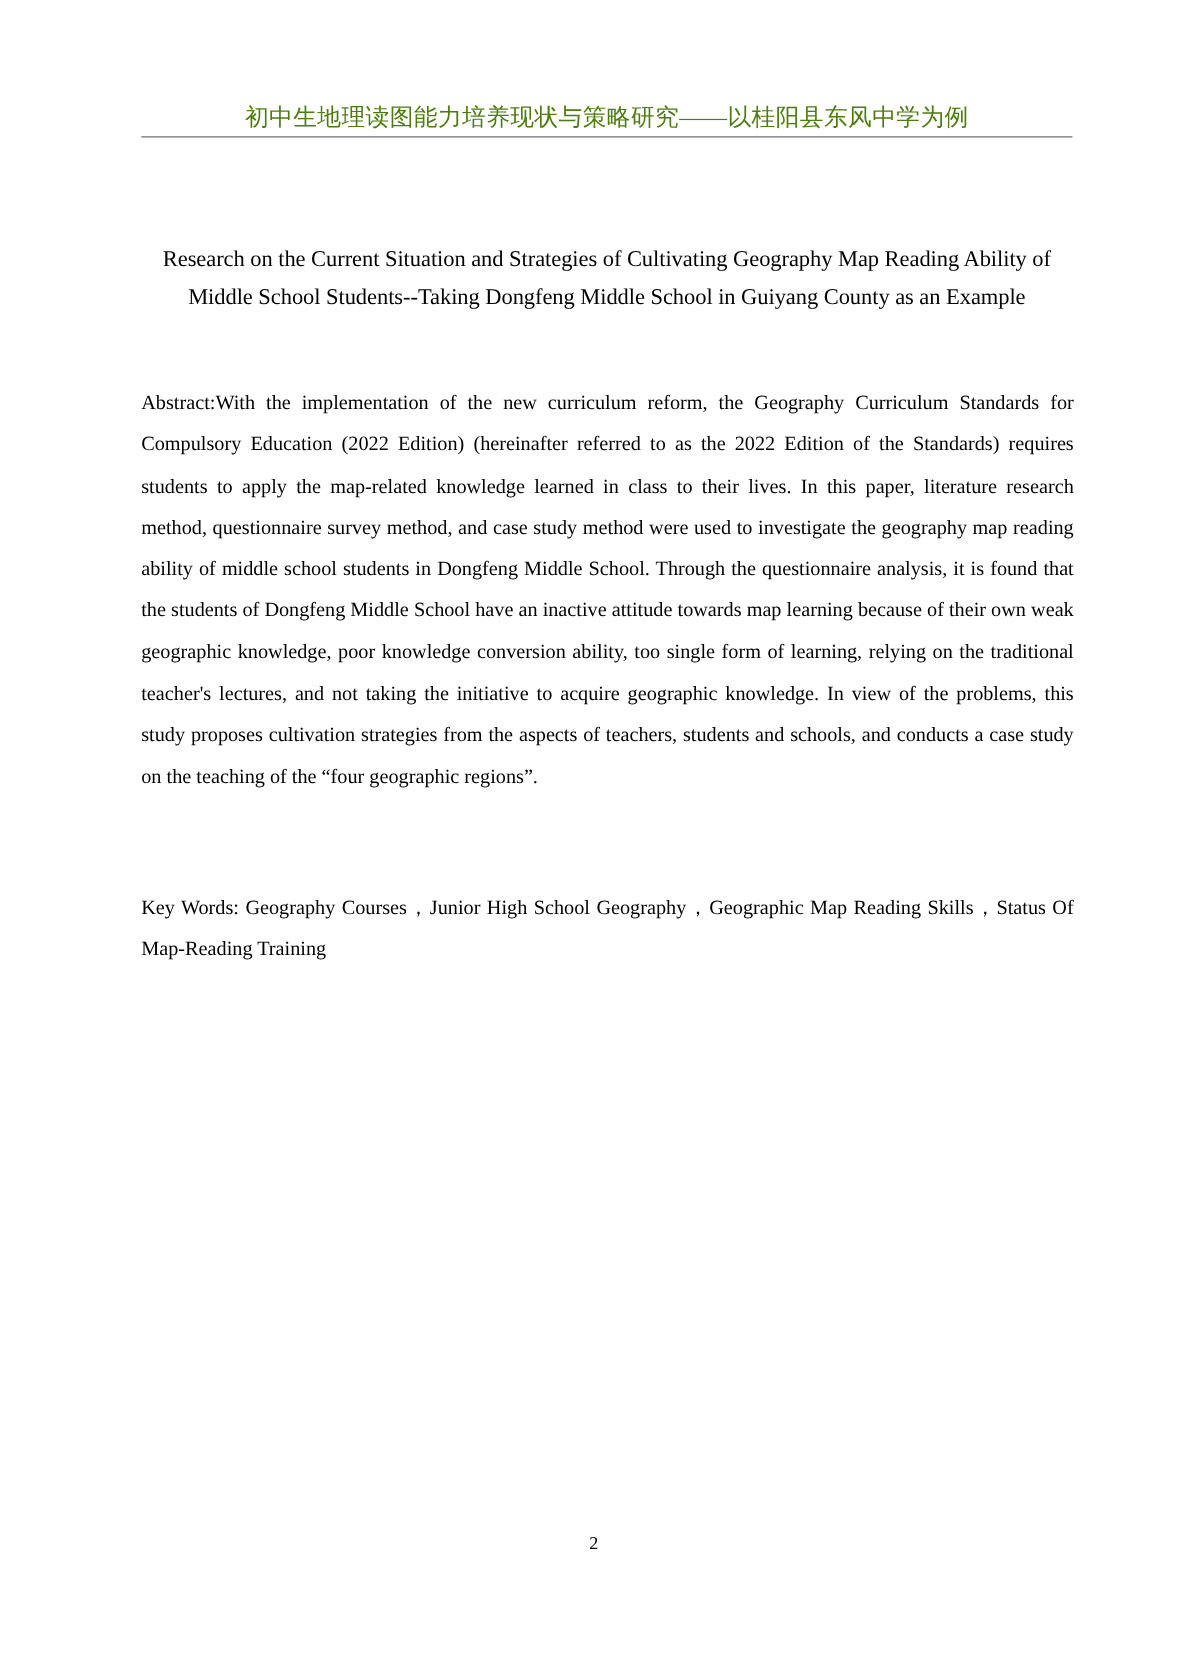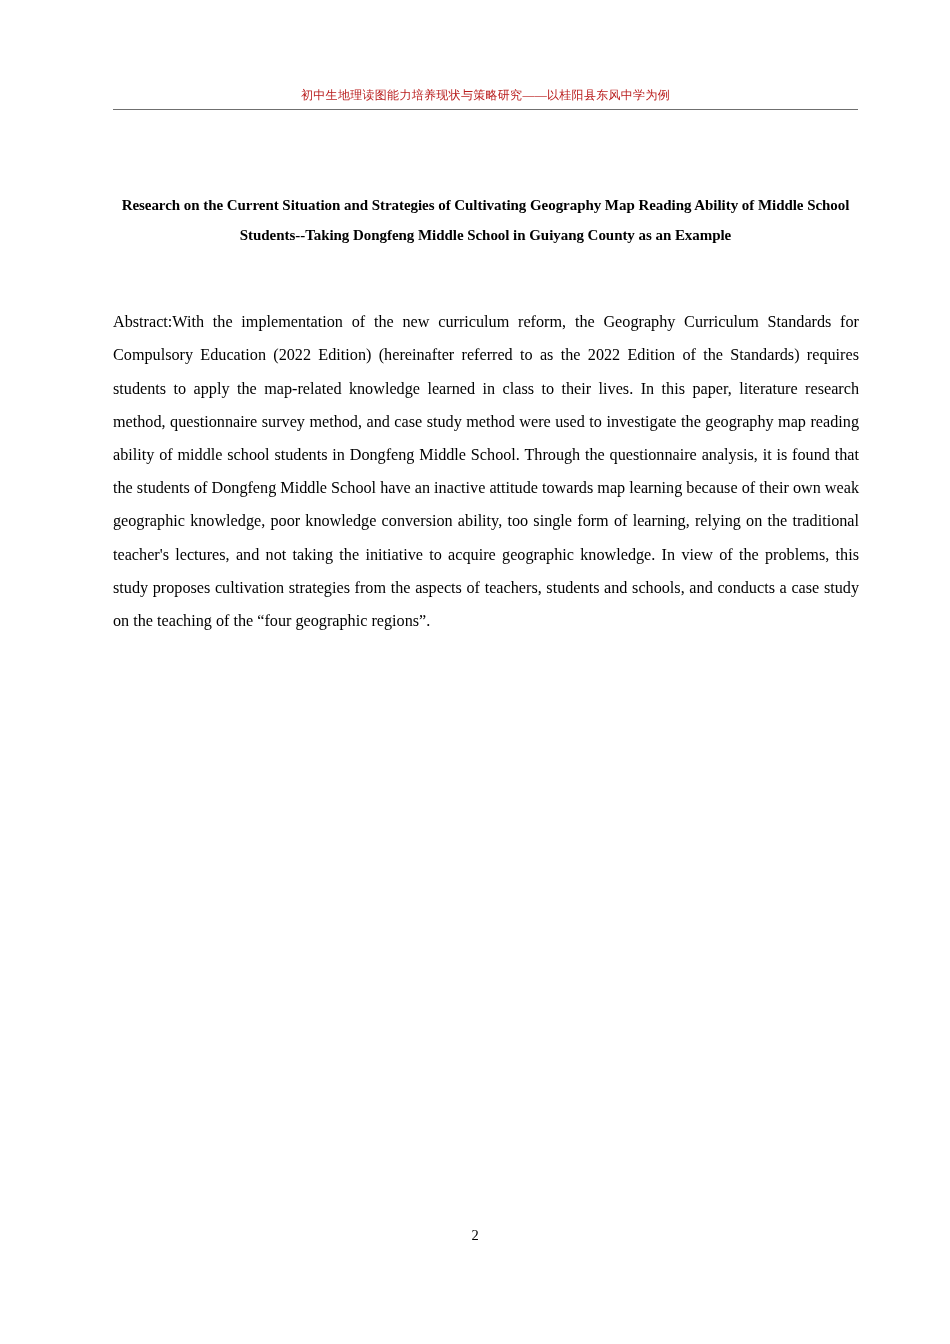--- a/index.html
+++ b/index.html
@@ -23,41 +23,41 @@
   
   .header-block {
     position: absolute;
     left: 113px;
     top: 82px;
     width: 745px;
   }
   .header-text {
     text-align: center;
     font-family: "Liberation Serif", "DejaVu Serif", serif;
-    font-size: 12px;
+    font-size: 19px;
     line-height: 26px;
     letter-spacing: 0.3px;
-    color: #b91c1c;
+    color: #4d7c0f;
     white-space: nowrap;
   }
   .header-rule {
     margin-top: 1px;
     border-bottom: 1.2px solid #6f6f6f;
     width: 745px;
   }
 
   
   .title {
     position: absolute;
     left: 113px;
     top: 180px;
     width: 745px;
     text-align: center;
-    font-weight: bold;
-    font-size: 15px;
+    font-weight: normal;
+    font-size: 18px;
     line-height: 30px;
     letter-spacing: -0.05px;
   }
 
   
   .abstract {
     position: absolute;
     left: 113px;
     top: 290px;
     width: 746px;
@@ -100,16 +100,17 @@
 
   <div class="header-block">
     <div class="header-text">初中生地理读图能力培养现状与策略研究——以桂阳县东风中学为例</div>
     <div class="header-rule"></div>
   </div>
 
   <h1 class="title">Research on the Current Situation and Strategies of Cultivating Geography Map Reading Ability of Middle School Students--Taking Dongfeng Middle School in Guiyang County as an Example</h1>
 
   <p class="abstract"><span class="lbl">Abstract:</span><span>With the implementation of the new curriculum reform, the Geography Curriculum Standards for Compulsory Education (2022 Edition) (hereinafter referred to as the 2022 Edition of the Standards) requires students to apply the map-related knowledge learned in class to their lives. In this paper, literature research method, questionnaire survey method, and case study method were used to investigate the geography map reading ability of middle school students in Dongfeng Middle School. Through the questionnaire analysis, it is found that the students of Dongfeng Middle School have an inactive attitude towards map learning because of their own weak geographic knowledge, poor knowledge conversion ability, too single form of learning, relying on the traditional teacher's lectures, and not taking the initiative to acquire geographic knowledge. In view of the problems, this study proposes cultivation strategies from the aspects of teachers, students and schools, and conducts a case study on the teaching of the “four geographic regions”.</span></p>
 
+  <p class="keywords"><span class="lbl">Key Words:</span><span> Geography Courses，Junior High School Geography，Geographic Map Reading Skills，Status Of Map-Reading Training</span></p>
 
   <div class="footer">2</div>
 
 </div>
 
 </body></html>

